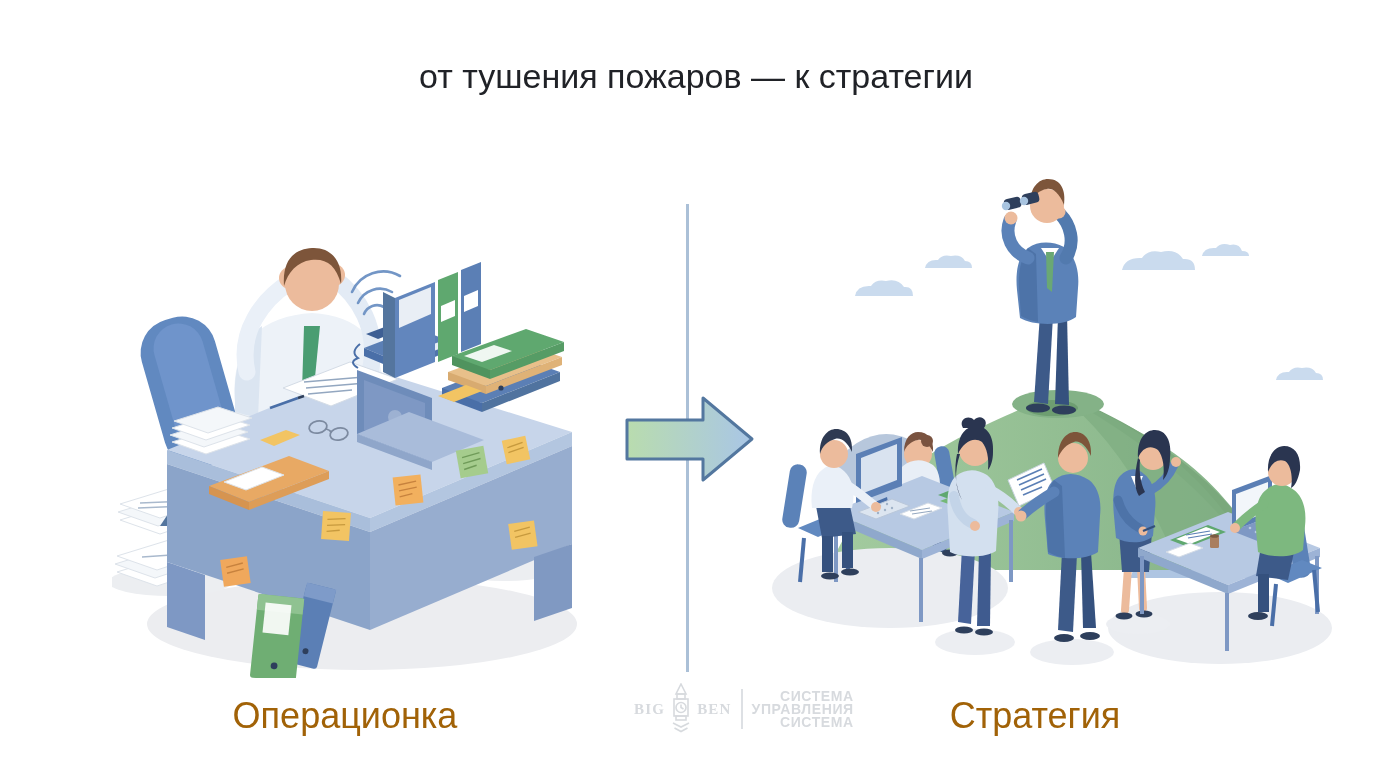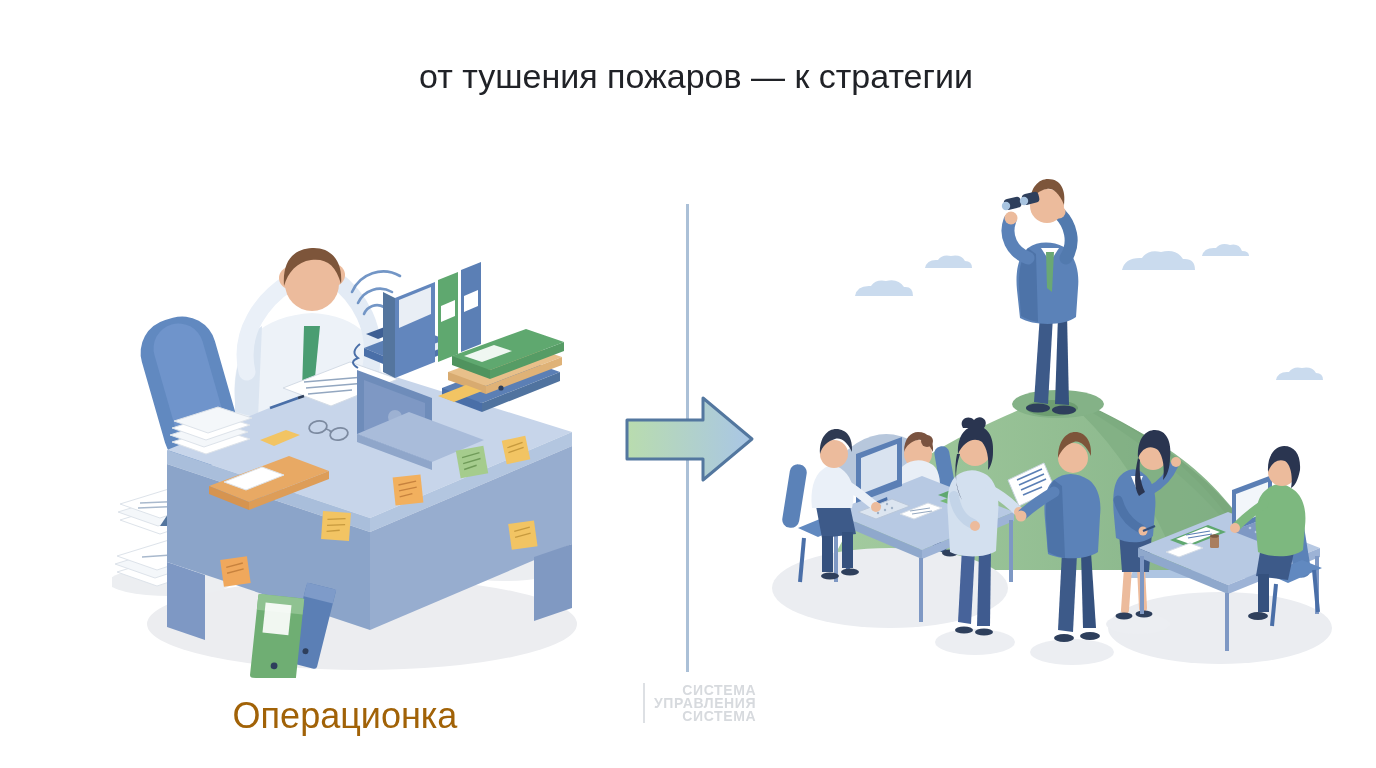--- a/index.html
+++ b/index.html
@@ -485,22 +485,39 @@
       <ellipse cx="488" cy="458" rx="10" ry="4" fill="#2e3f5c"></ellipse>
       <path d="M496,332 C488,338 484,352 486,372 L488,394 C500,400 524,400 533,392 L535,368 C537,350 532,338 524,332 C514,324 505,324 496,332 Z" fill="#7db87f"></path>
       <path d="M494,346 C482,354 473,362 467,368" stroke="#7db87f" stroke-width="9" stroke-linecap="round" fill="none"></path>
       <circle cx="465" cy="370" r="5" fill="#ecbb9c"></circle>
       <circle cx="512" cy="314" r="14" fill="#ecbb9c"></circle>
       <path d="M498,314 C497,296 506,288 514,288 C525,288 531,297 530,312 C528,322 525,328 521,330 C523,319 521,307 515,303 C507,300 501,306 498,314 Z" fill="#2a3550"></path>
     </g>
   </svg>
 
   <div class="panel-label label-left">Операционка</div>
+  <div class="panel-label label-right">Стратегия</div>
 
   <div class="logo">
+    <div class="logo-brand">
+      <span>BIG</span>
+      <svg class="logo-tower" width="24" height="52" viewBox="0 0 24 52">
+        <g stroke="#d7dade" stroke-width="1.6" fill="none">
+          <polygon points="12,1 17,11 7,11"></polygon>
+          <rect x="8" y="11" width="8" height="5"></rect>
+          <rect x="5" y="16" width="14" height="17"></rect>
+          <circle cx="12" cy="24.5" r="5"></circle>
+          <path d="M12,21.5 L12,24.5 L14.5,26"></path>
+          <rect x="7" y="33" width="10" height="4"></rect>
+          <path d="M4,40 L12,44 L20,40"></path>
+          <path d="M5.5,45 L12,48.5 L18.5,45"></path>
+        </g>
+      </svg>
+      <span>BEN</span>
+    </div>
     <div class="logo-sep"></div>
     <div class="logo-tagline">
       <div>СИСТЕМА</div>
       <div>УПРАВЛЕНИЯ</div>
       <div>СИСТЕМА</div>
     </div>
   </div>
 
 </div>
 

